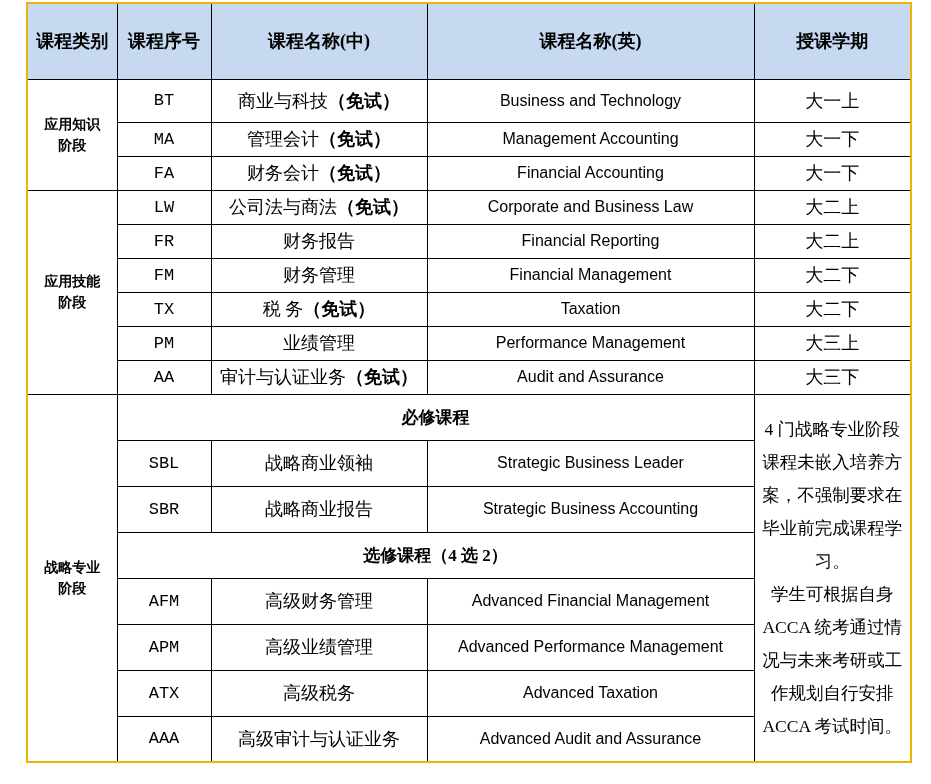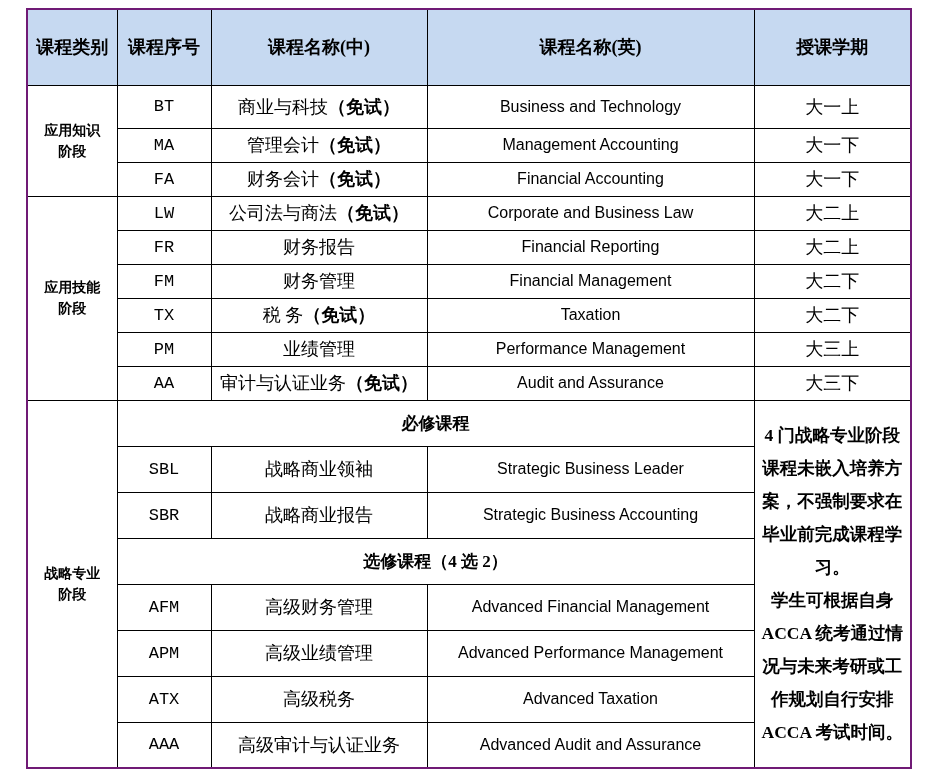--- a/index.html
+++ b/index.html
@@ -14,25 +14,25 @@
   .page {
     position: relative;
     width: 931px;
     height: 784px;
     background: #ffffff;
     overflow: hidden;
   }
   table.curriculum {
     position: absolute;
     left: 26px;
-    top: 8px;
+    top: 2px;
     border-collapse: collapse;
     table-layout: fixed;
     width: 884px;
-    border: 2px solid #701a75;
+    border: 2px solid #eab308;
   }
   table.curriculum td, table.curriculum th {
     border: 1px solid #000000;
     text-align: center;
     vertical-align: middle;
     padding: 0 2px;
     overflow: hidden;
   }
   tr.hdr { height: 76px; }
   tr.r-bt { height: 43px; }
@@ -67,21 +67,21 @@
     font-weight: bold;
     font-size: 17px;
   }
   td.note {
     vertical-align: top;
     text-align: left;
     font-size: 17.5px;
     line-height: 33px;
     padding: 3px 2px 0 3px;
   }
-  td.note p { margin: 0; font-weight: bold; }
+  td.note p { margin: 0; }
 </style>
 </head>
 <body>
 
 <div class="page">
   <table class="curriculum">
     <colgroup>
       <col style="width:90px">
       <col style="width:94px">
       <col style="width:216px">

